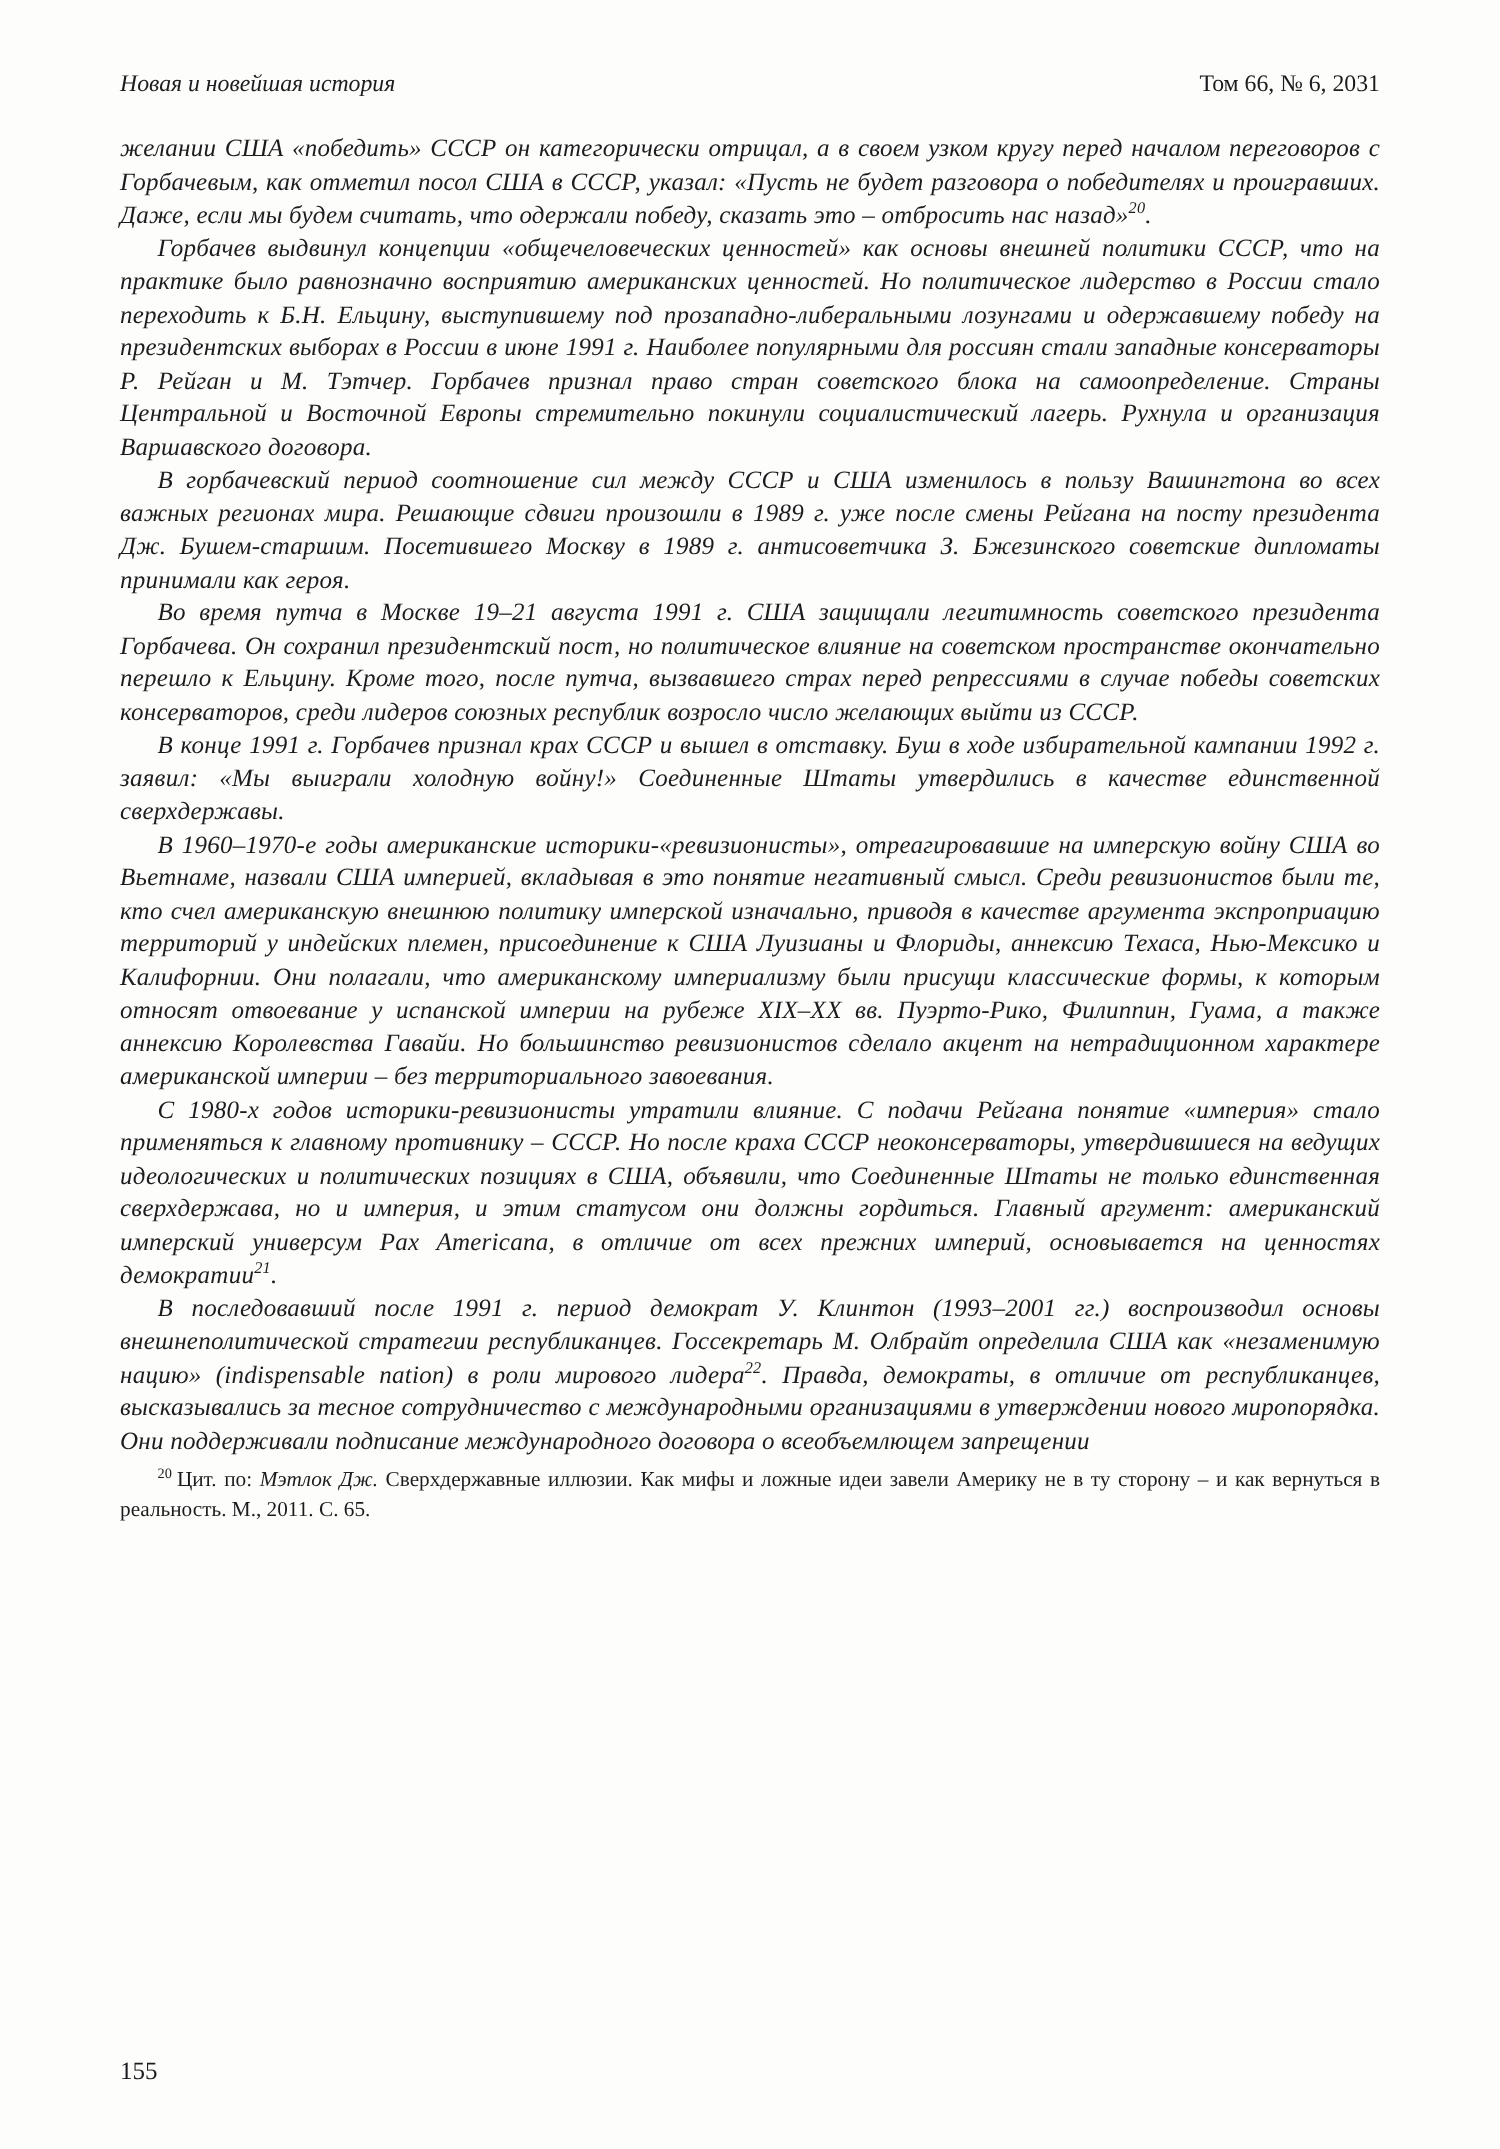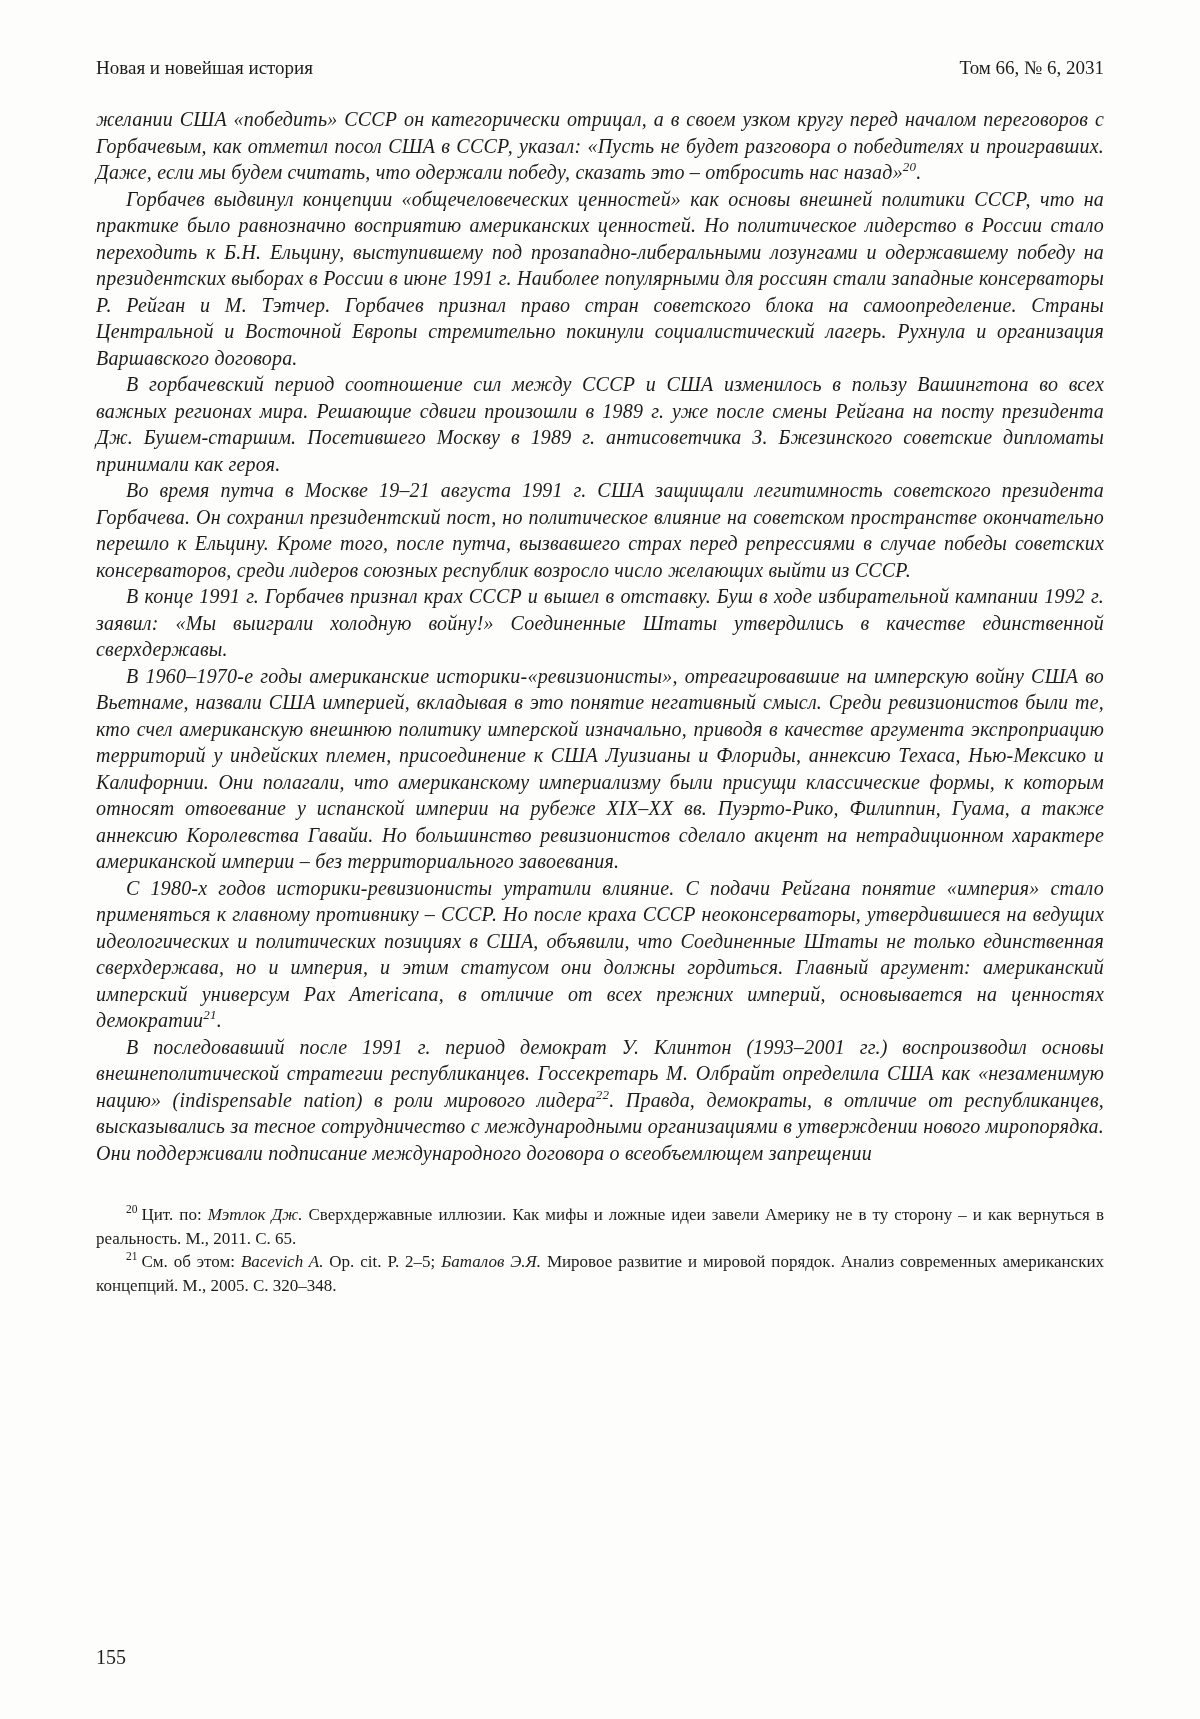--- a/index.html
+++ b/index.html
@@ -15,38 +15,38 @@
     overflow: hidden;
   }
   .running-head {
     display: flex;
     justify-content: space-between;
     align-items: baseline;
     font-size: 19px;
     line-height: 24px;
     margin-bottom: 26px;
   }
-  .running-head .journal { }
+  .running-head .journal { font-style: italic; }
   .body-text {
     font-size: 20px;
     line-height: 26.5px;
     text-align: justify;
     letter-spacing: 0.2px;
     hyphens: auto;
     -webkit-hyphens: auto;
   }
   .para { margin: 0; text-indent: 30px; font-style: italic; }
   .para.no-indent { text-indent: 0; }
   sup.fnref {
     font-size: 13px;
     line-height: 0;
     vertical-align: super;
   }
   .footnotes {
-    margin-top: 37px;
+    margin-top: 6px;
     font-size: 17px;
     line-height: 23.5px;
     text-align: justify;
     hyphens: auto;
     -webkit-hyphens: auto;
   }
   .footnote { margin: 0; text-indent: 30px; }
   .footnote sup {
     font-size: 11.5px;
     line-height: 0;
@@ -85,19 +85,18 @@
     <p class="para"><span>В 1960–1970-е годы американские историки-«ревизионисты», отреагировавшие на имперскую войну США во Вьетнаме, назвали США империей, вкладывая в это понятие негативный смысл. Среди ревизионистов были те, кто счел американскую внешнюю политику имперской изначально, приводя в качестве аргумента экспроприацию территорий у индейских племен, присоединение к США Луизианы и Флориды, аннексию Техаса, Нью-Мексико и Калифорнии. Они полагали, что американскому империализму были присущи классические формы, к которым относят отвоевание у испанской империи на рубеже XIX–XX вв. Пуэрто-Рико, Филиппин, Гуама, а также аннексию Королевства Гавайи. Но большинство ревизионистов сделало акцент на нетрадиционном характере американской империи – без территориального завоевания.</span></p>
 
     <p class="para"><span>С 1980-х годов историки-ревизионисты утратили влияние. С подачи Рейгана понятие «империя» стало применяться к главному противнику – СССР. Но после краха СССР неоконсерваторы, утвердившиеся на ведущих идеологических и политических позициях в США, объявили, что Соединенные Штаты не только единственная сверхдержава, но и империя, и этим статусом они должны гордиться. Главный аргумент: американский имперский универсум Pax Americana, в отличие от всех прежних империй, основывается на ценностях демократии</span><sup class="fnref">21</sup><span>.</span></p>
 
     <p class="para"><span>В последовавший после 1991 г. период демократ У. Клинтон (1993–2001 гг.) воспроизводил основы внешнеполитической стратегии республиканцев. Госсекретарь М. Олбрайт определила США как «незаменимую нацию» (indispensable nation) в роли мирового лидера</span><sup class="fnref">22</sup><span>. Правда, демократы, в отличие от республиканцев, высказывались за тесное сотрудничество с международными организациями в утверждении нового миропорядка. Они поддерживали подписание международного договора о всеобъемлющем запрещении</span></p>
   </main>
 
   <section class="footnotes">
     <p class="footnote"><sup>20</sup><span>Цит. по: </span><i>Мэтлок Дж.</i><span> Сверхдержавные иллюзии. Как мифы и ложные идеи завели Америку не в ту сторону – и как вернуться в реальность. М., 2011. С. 65.</span><i></i><span></span></p>
 
-    <p class="footnote"><sup>21</sup><span>См. об этом: </span><i>Bacevich A.</i><span> Op. cit. P. 2–5; </span><i>Баталов Э.Я.</i><span> Мировое развитие и мировой порядок. Анализ современных американских концепций. М., 2005. С. 320–348.</span></p>
 
   </section>
 
   <div class="page-number">155</div>
 
 </div>
 
 </body></html>

